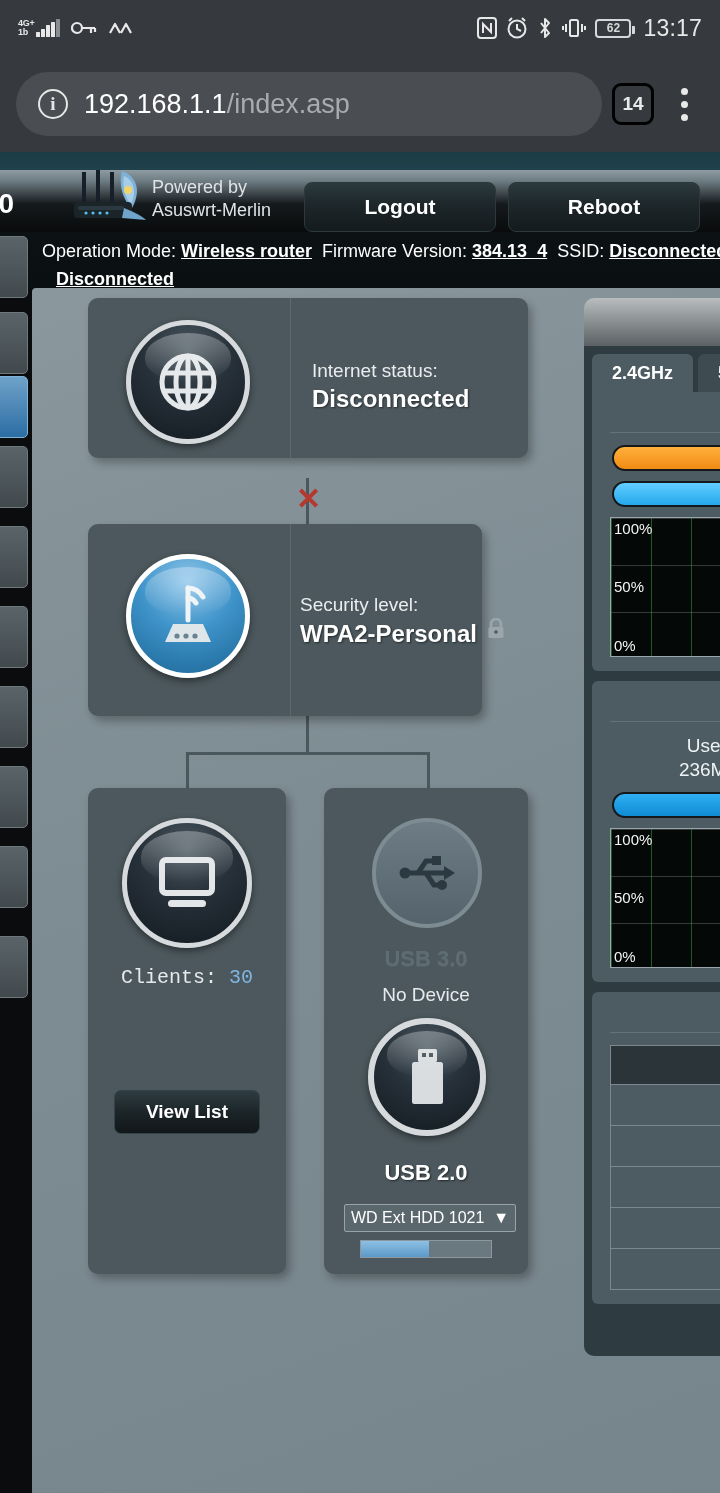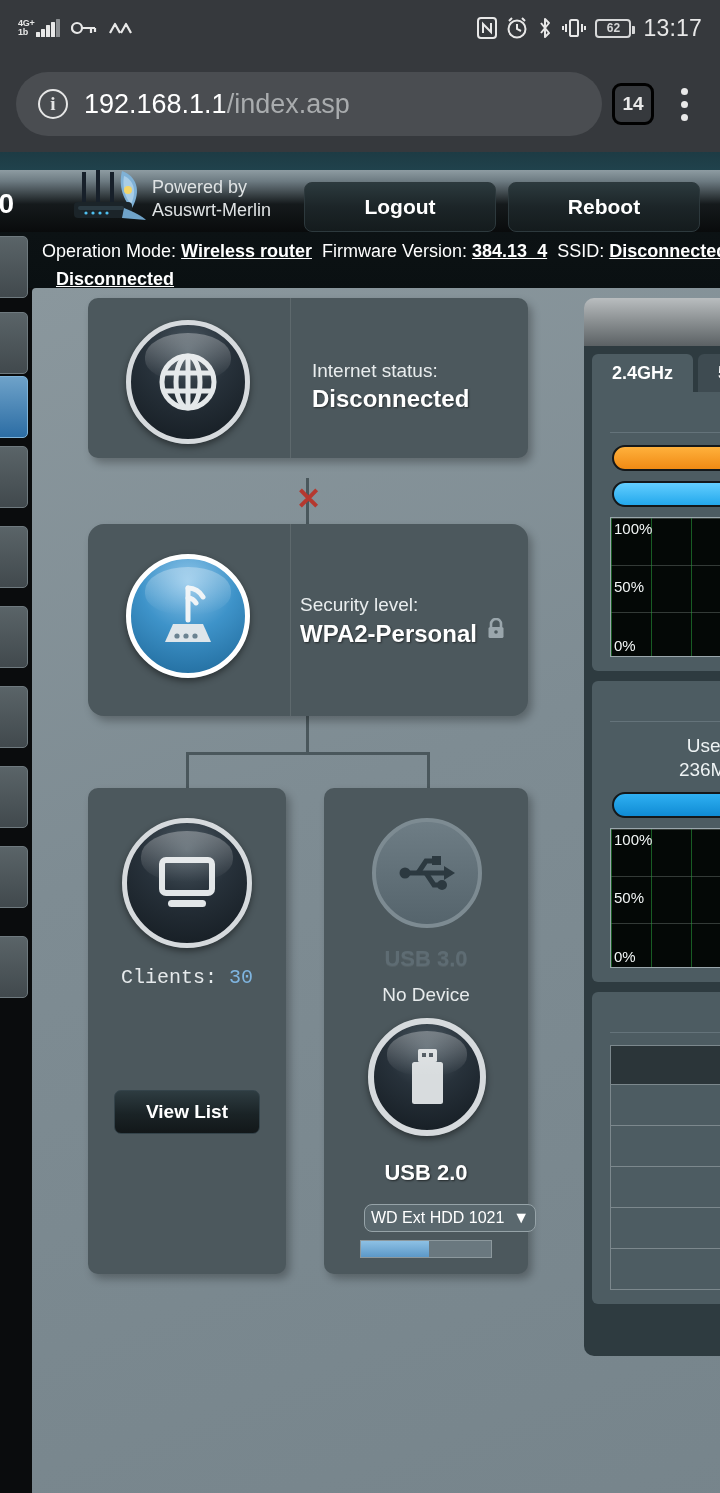--- a/index.html
+++ b/index.html
@@ -118,21 +118,21 @@
 
   
   .card {
     position: absolute;
     background: #4c585d; border-radius: 10px;
     box-shadow: 4px 5px 9px rgba(0,0,0,0.28);
   }
   .card .divider { position: absolute; top: 0; bottom: 0; width: 1px; background: rgba(255,255,255,0.10); }
 
   .card-internet { left: 56px; top: 10px; width: 440px; height: 160px; }
-  .card-security { left: 56px; top: 236px; width: 440px; height: 192px; border-radius: 16px; }
+  .card-security { left: 56px; top: 236px; width: 394px; height: 192px; }
   .card-clients  { left: 56px; top: 500px; width: 198px; height: 486px; }
   .card-usb      { left: 292px; top: 500px; width: 204px; height: 486px; }
 
   .icon-circle { position: absolute; border-radius: 50%; display:flex; align-items:center; justify-content:center; }
   .ic-dark {
     background: radial-gradient(circle at 50% 22%, #4d5a63 0%, #27313a 42%, #131a20 100%);
     border: 5px solid #d6dadd;
     box-shadow: 0 3px 7px rgba(0,0,0,0.45);
   }
   .ic-blue {
@@ -165,23 +165,23 @@
     border-radius: 7px; border:1px solid #34434a;
     color: #fff; font-size: 19px; font-weight: bold;
     display:flex; align-items:center; justify-content:center;
   }
   .usb-label { position: absolute; left:0; width: 100%; text-align:center; font-size: 22px; font-weight: bold; }
   .usb-dim { color: #5e6c73; text-shadow: 0 1px 0 rgba(255,255,255,0.06); }
   .usb-sub { position: absolute; left:0; width: 100%; text-align:center; font-size: 19px; color: #e7ebec; }
   .usb-on { color: #fff; text-shadow: 1px 1px 2px rgba(0,0,0,0.55); }
   .usb-select {
     position: absolute; left: 20px; top: 416px; width: 172px; height: 28px;
-    background: #5a686e; border: 1px solid #96a3a8; border-radius: 8px;
+    background: #5a686e; border: 1px solid #96a3a8; border-radius: 2px;
     display: flex; align-items: center; padding: 0 6px;
-    color: #fff; font-size: 16px; justify-content: space-between; margin-left: 20px;
+    color: #fff; font-size: 16px; justify-content: space-between;
   }
   .usb-bar {
     position: absolute; left: 36px; top: 452px; width: 132px; height: 18px;
     background: #6a787f; border: 1px solid #8c989d;
   }
   .usb-bar > i { display:block; height: 100%; background: linear-gradient(180deg,#8dc0e4 0%,#5c98c8 100%); }
 
   
   .rpanel { position: absolute; left: 552px; top: 10px; width: 250px; }
   .rp-head {

